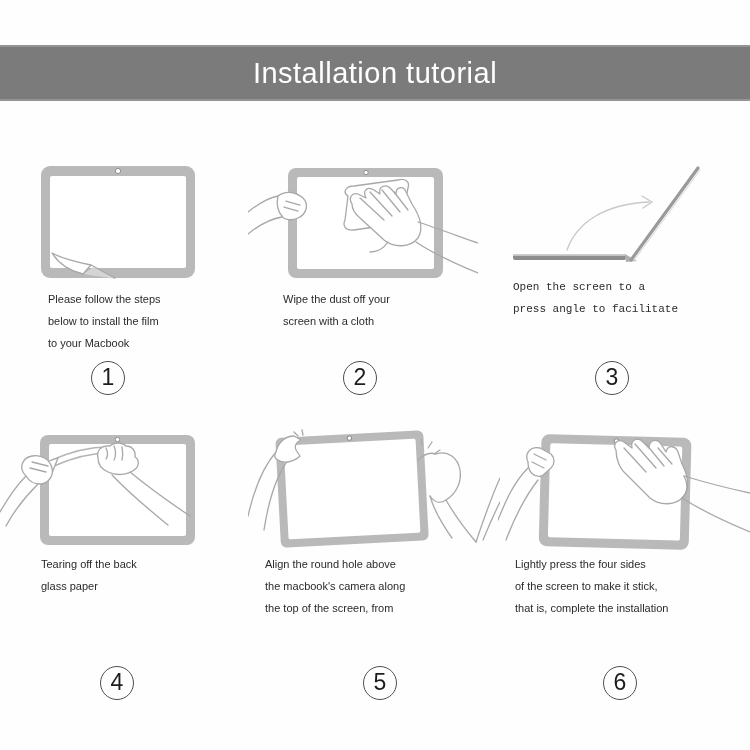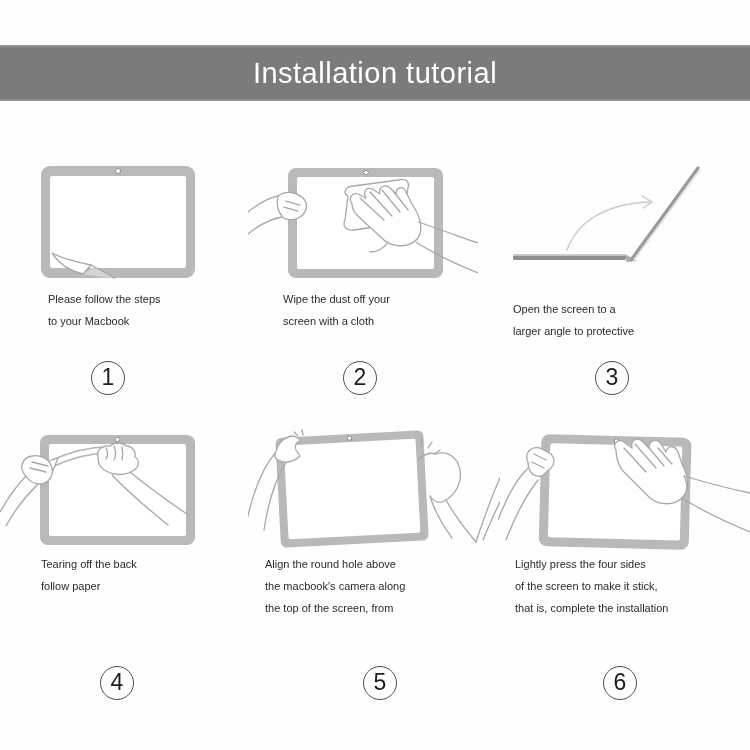--- a/index.html
+++ b/index.html
@@ -34,21 +34,21 @@
   .num-badge{
     position:absolute;width:34px;height:34px;border-radius:50%;
     border:1.6px solid var(--circle_border);
     color:var(--number_text);
     font-size:23px;line-height:31px;text-align:center;
     background:transparent;
   }
   
   .cap1{left:48px;top:288px;}
   .cap2{left:283px;top:288px;}
-  .cap3{left:513px;top:298px;}
+  .cap3{left:513px;top:276px;font-family:Liberation Mono, monospace;}
   .cap4{left:41px;top:553px;}
   .cap5{left:265px;top:553px;}
   .cap6{left:515px;top:553px;}
   
   .num1{left:91px;top:361px;}
   .num2{left:343px;top:361px;}
   .num3{left:595px;top:361px;}
   .num4{left:100px;top:666px;}
   .num5{left:363px;top:666px;}
   .num6{left:603px;top:666px;}
@@ -79,20 +79,21 @@
     <svg class="ill ill1" width="160" height="120" viewBox="0 0 160 120">
       <rect class="frame" x="3" y="4" width="154" height="112" rx="9"></rect>
       <rect class="screen" x="12" y="14" width="136" height="92" rx="2"></rect>
       <circle class="cam" cx="80" cy="9" r="2.6"></circle>
       <path d="M 45 112 L 78 117 L 56 105 Z" fill="#d4d4d4" stroke="none"></path>
       <path class="hand" d="M 14 91 C 21 102 32 109 45 112 L 53 103 C 38 100 25 97 14 91 Z" fill="#fcfcfc"></path>
       <path class="line" d="M 53 103 L 77 116" stroke="#9c9c9c"></path>
     </svg>
     <div class="caption cap1">
         <div>Please follow the steps</div>
+        <div>below to install the film</div>
         <div>to your Macbook</div>
       </div>
     <div class="num-badge num1">1</div>
   </div>
 
   <div>
     <svg class="ill ill2" width="230" height="125" viewBox="0 0 230 125">
       <rect class="frame" x="40" y="8" width="155" height="110" rx="8"></rect>
       <rect class="screen" x="49" y="17" width="137" height="92" rx="2"></rect>
       <circle class="cam" cx="118" cy="12.5" r="2.2"></circle>
@@ -122,21 +123,21 @@
       <path class="faint" d="M 62 98 C 72 70 100 52 144 50"></path>
       <path class="faint" d="M 137 44 L 147 50 L 138 56"></path>
       <rect x="8" y="102" width="113" height="6" rx="2" fill="#8d8d8d"></rect>
       <rect x="8" y="102" width="113" height="1.8" fill="#cfcfcf"></rect>
       <path d="M 120 102 L 132 109 L 121 110 Z" fill="#b0b0b0"></path>
       <path d="M 126 108 L 193 16" stroke="#9a9a9a" stroke-width="3.2" stroke-linecap="round" fill="none"></path>
       <path d="M 128.5 109 L 195 18" stroke="#dcdcdc" stroke-width="1.1" stroke-linecap="round" fill="none"></path>
     </svg>
     <div class="caption cap3">
         <div>Open the screen to a</div>
-        <div>larger angle to protective</div>
+        <div>press angle to facilitate</div>
       </div>
     <div class="num-badge num3">3</div>
   </div>
 
   <div>
     <svg class="ill ill4" width="240" height="130" viewBox="0 0 240 130">
       <rect class="frame" x="40" y="15" width="155" height="110" rx="8"></rect>
       <rect class="screen" x="49" y="24" width="137" height="92" rx="2"></rect>
       <circle class="cam" cx="117.5" cy="19.5" r="2.2"></circle>
 
@@ -150,21 +151,21 @@
       <path class="line" d="M 32 42 L 48 46 M 30 48 L 46 52"></path>
 
       <path class="hand" d="M 98 38 C 96 30 102 25 110 26 C 114 22 122 22 126 26 C 132 26 136 31 135 37 C 140 40 139 47 134 50 C 128 55 116 56 108 52 C 101 49 98 44 98 38 Z"></path>
       <path class="line" d="M 106 28 C 108 32 108 36 106 39 M 114 26 C 116 31 116 36 114 40 M 122 27 C 123 32 123 36 122 40"></path>
 
       <path class="line" d="M 130 52 C 152 70 172 84 190 96"></path>
       <path class="line" d="M 112 55 C 132 76 152 92 168 105"></path>
     </svg>
     <div class="caption cap4">
         <div>Tearing off the back</div>
-        <div>follow paper</div>
+        <div>glass paper</div>
       </div>
     <div class="num-badge num4">4</div>
   </div>
 
   <div>
     <svg class="ill ill5" width="252" height="135" viewBox="0 0 252 135">
       <g transform="rotate(-3 105 70)">
         <rect class="frame" x="30" y="16" width="148" height="110" rx="6"></rect>
         <rect class="screen" x="38" y="24" width="132" height="94" rx="2"></rect>
         <circle class="cam" cx="104" cy="20" r="2.2"></circle>

